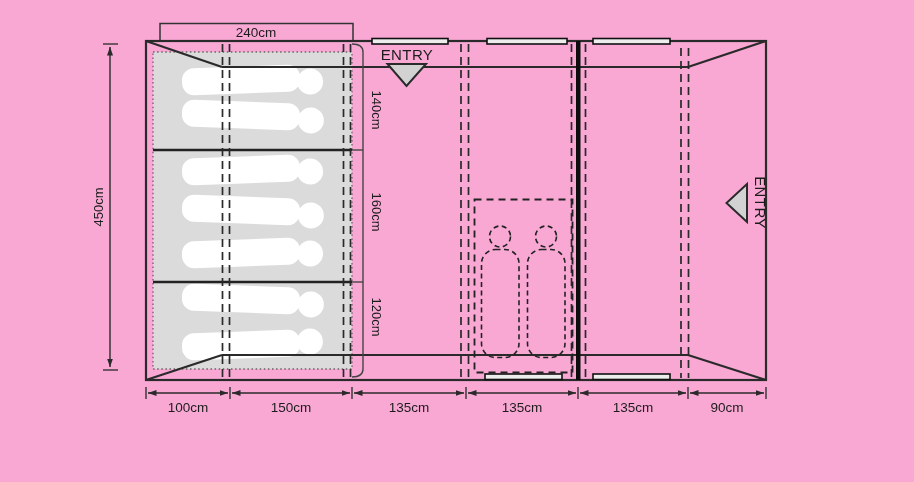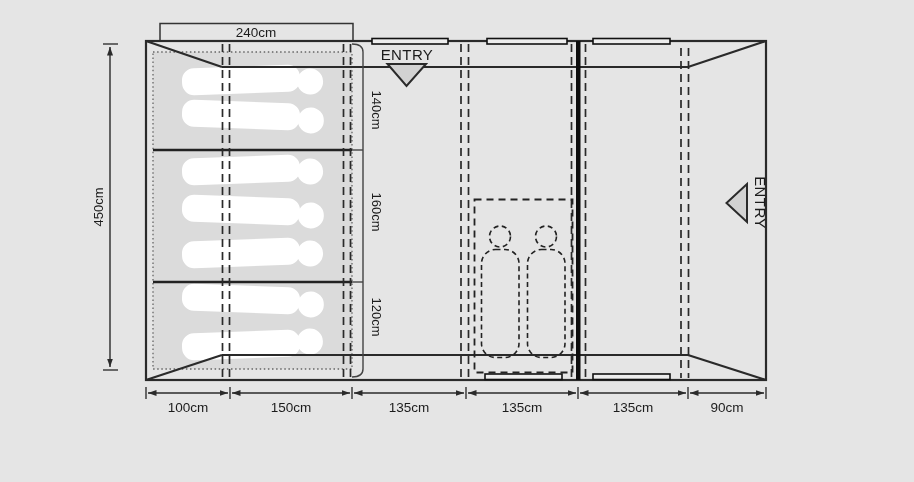--- a/index.html
+++ b/index.html
@@ -1,16 +1,16 @@
 <!DOCTYPE html>
 <html><head>
 <meta charset="utf-8">
 <style>
   html,body{margin:0;padding:0;background:#ffffff;}
-  .canvas{position:relative;width:914px;height:482px;background:#e5e5e5;overflow:hidden;}
+  .canvas{position:relative;width:914px;height:482px;background:#f9a8d4;overflow:hidden;}
   svg{display:block;}
   svg text{font-family:"Liberation Sans", sans-serif;fill:#1c1c1c;}
   .dim{font-size:13.5px;}
   .dimside{font-size:13px;}
   .entry{font-size:15px;letter-spacing:0.4px;}
 </style>
 </head>
 <body>
 
 <div class="canvas">

